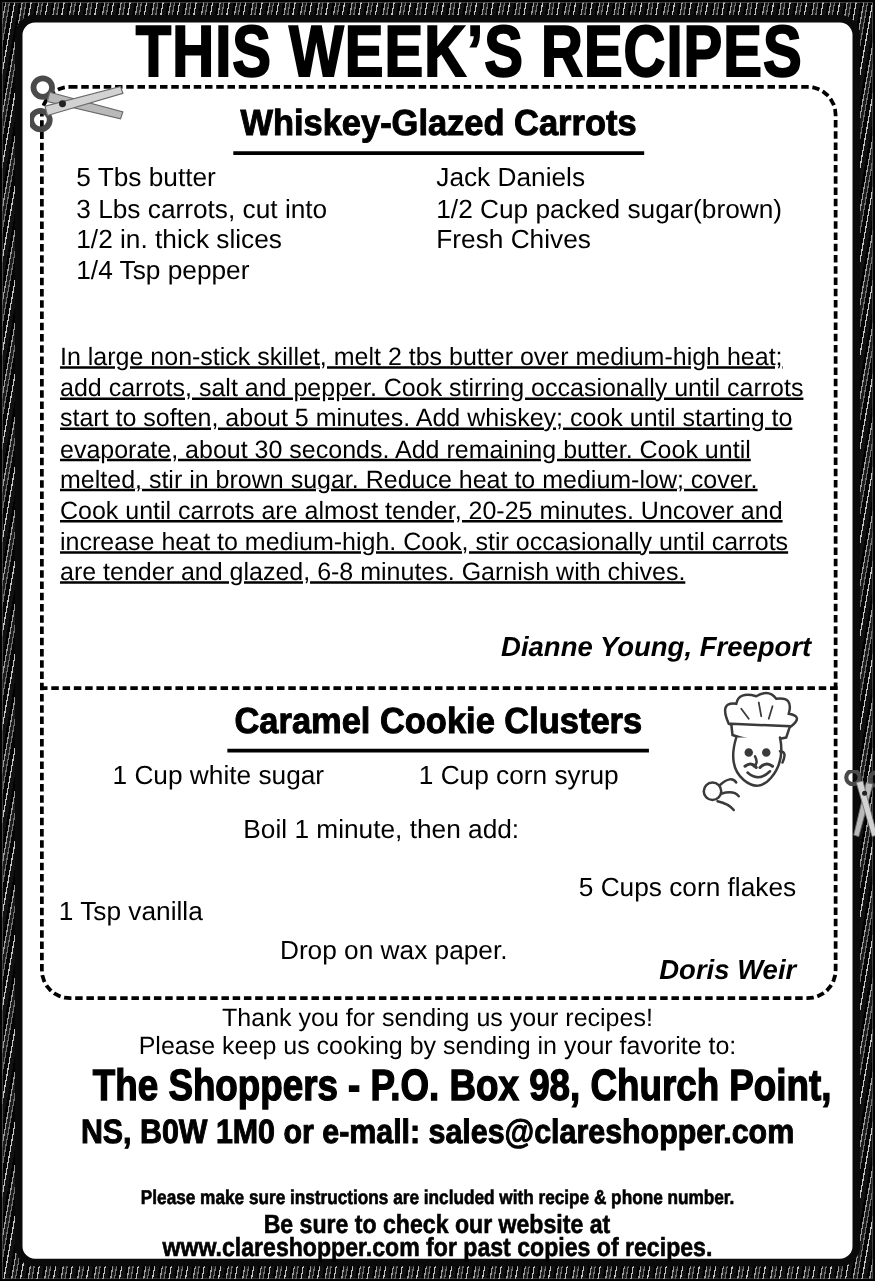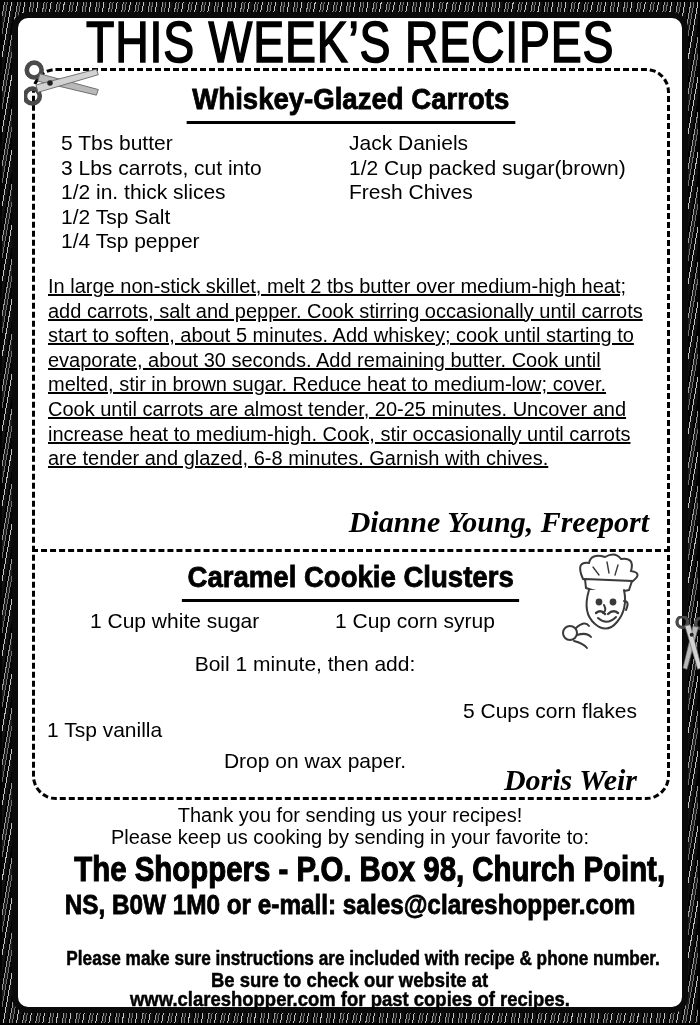--- a/index.html
+++ b/index.html
@@ -20,49 +20,49 @@
 
   .abs { position:absolute; }
   .center { left:0; right:0; text-align:center; }
   .sx { display:inline-block; transform-origin:50% 50%; white-space:nowrap; }
   .sx80 { transform:scaleX(.80); }
   .sx84 { transform:scaleX(.84); }
   .sx86 { transform:scaleX(.86); }
   .sx88 { transform:scaleX(.88); }
   .sx90 { transform:scaleX(.90); }
 
-  .main-title { top:-12px; font-size:58px; line-height:72px; font-weight:normal; letter-spacing:1px; }
+  .main-title { top:-12px; font-size:58px; line-height:72px; font-weight:bold; letter-spacing:1px;padding-left:24px; }
   .main-title .sx { -webkit-text-stroke:1.6px #000; }
 
   .coupon {
     position:absolute; left:14px; top:50px; width:632px; height:726px;
     border:3px dashed #000; border-radius:24px;
   }
 
   .recipe-title { font-size:29px; line-height:36px; font-weight:bold; }
   .recipe-title .ul {
     display:inline-block; border-bottom:3px solid #000;
     padding:0 6px 4px 6px; -webkit-text-stroke:.8px #000; transform:scaleX(.95);
     transform-origin:50% 50%; white-space:nowrap;
   }
 
   .body-txt { font-size:21px; line-height:24.5px; }
   .para { font-size:20px; line-height:24.6px;text-decoration:underline; }
-  .attr { font-family:Liberation Serif, serif; font-style:italic; font-weight:bold; font-size:30px; }
+  .attr { font-family:Liberation Sans, sans-serif; font-style:italic; font-weight:bold; font-size:22px; }
 
   .divider { left:-3px; right:-3px; border-top:3px dashed #000; height:0; }
 
   .f-reg { font-size:20px; line-height:22px; }
   .f-addr1 { font-size:35px; line-height:40px; font-weight:bold; }
   .f-addr1 .sx { -webkit-text-stroke:1.1px #000; }
   .f-addr2 { font-size:27px; line-height:30px; font-weight:bold; }
   .f-addr2 .sx { -webkit-text-stroke:.8px #000; }
   .f-b1 { font-size:23px; line-height:24px; font-weight:bold; }
   .f-b1 .sx { -webkit-text-stroke:.6px #000; }
-  .f-b2 { font-size:20px; line-height:21px; font-weight:bold; }
+  .f-b2 { font-size:16px; line-height:21px; font-weight:bold; }
   .f-b2 .sx { -webkit-text-stroke:.5px #000; }
   .f-b3 { font-size:21px; line-height:19px; font-weight:bold; }
   .f-b3 .sx { -webkit-text-stroke:.5px #000; }
 
   svg { display:block; }
 </style>
 </head>
 <body>
 
 <div class="page">
@@ -87,21 +87,20 @@
       </div>
 
       <div class="abs center recipe-title" style="top:10px;">
         <span class="ul">Whiskey-Glazed Carrots</span>
       </div>
 
       <div class="abs body-txt" style="top:60px; left:26px;">
         <div>5 Tbs butter</div>
         <div>3 Lbs carrots, cut into</div>
         <div>1/2 in. thick slices</div>
-        <div>1/2 Tsp Salt</div>
         <div>1/4 Tsp pepper</div>
       </div>
 
       <div class="abs body-txt" style="top:60px; left:314px;">
         <div>Jack Daniels</div>
         <div>1/2 Cup packed sugar(brown)</div>
         <div>Fresh Chives</div>
       </div>
 
       <div class="abs para" style="top:203px; left:13px; width:608px;">In large non-stick skillet, melt 2 tbs butter over medium-high heat; add carrots, salt and pepper. Cook stirring occasionally until carrots start to soften, about 5 minutes. Add whiskey; cook until starting to evaporate, about 30 seconds. Add remaining butter. Cook until melted, stir in brown sugar. Reduce heat to medium-low; cover. Cook until carrots are almost tender, 20-25 minutes. Uncover and increase heat to medium-high. Cook, stir occasionally until carrots are tender and glazed, 6-8 minutes. Garnish with chives.</div>

